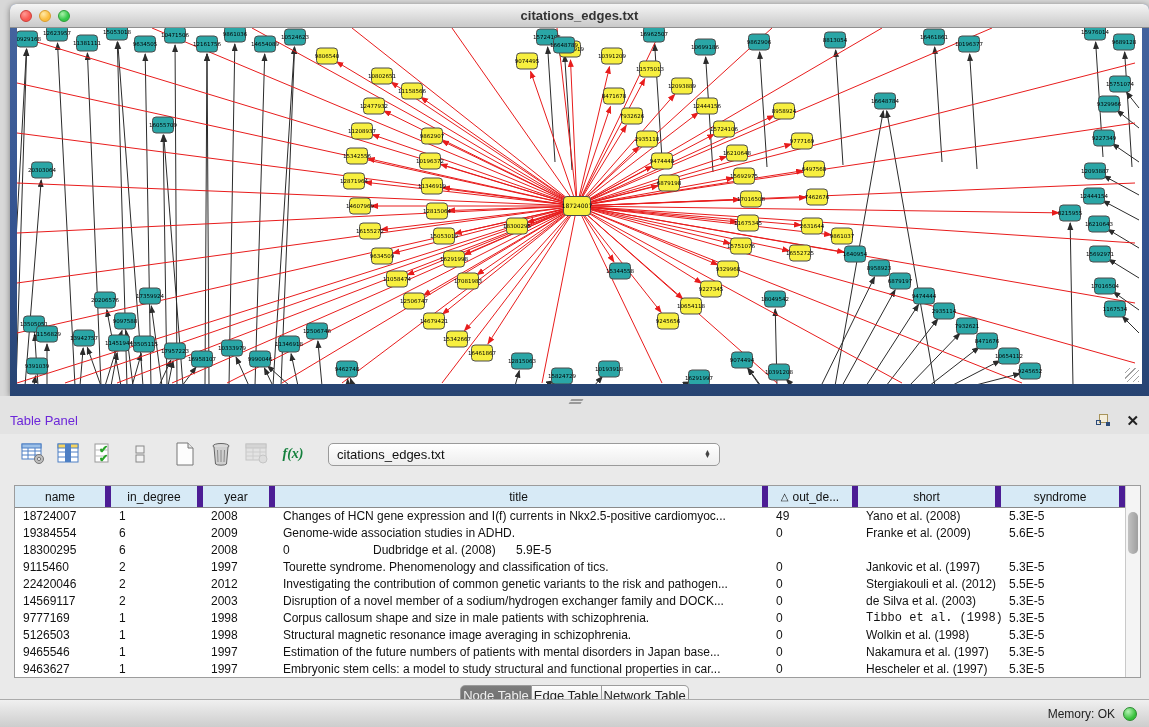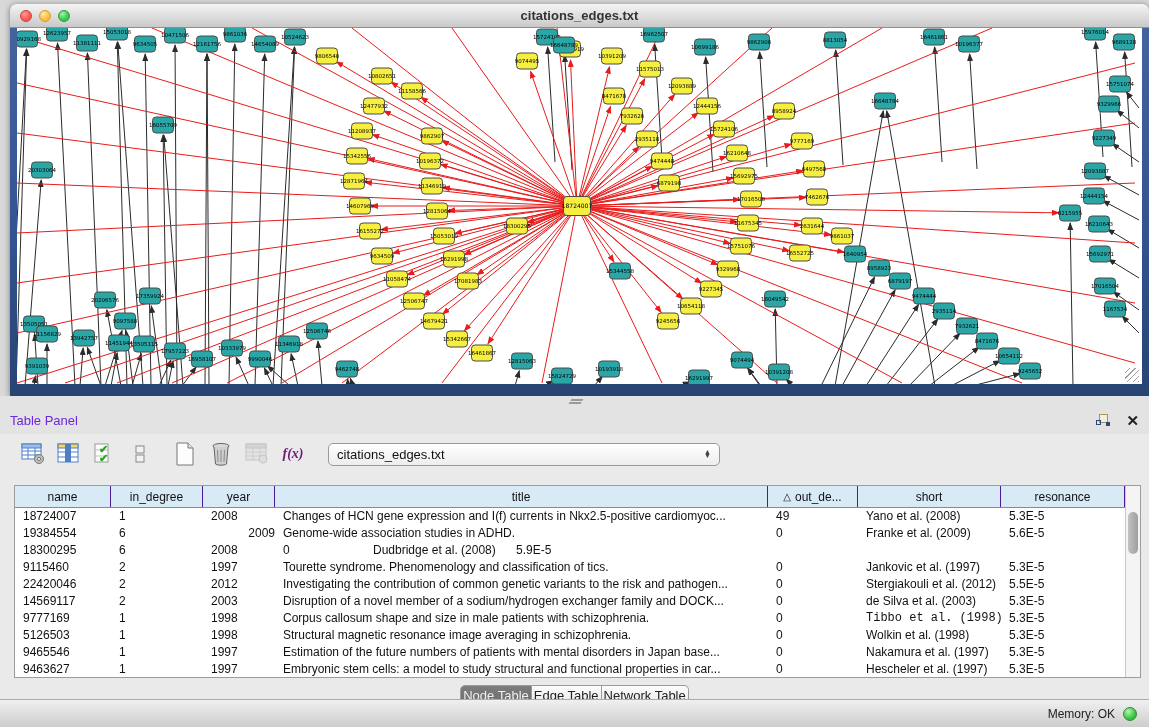--- a/index.html
+++ b/index.html
@@ -35,30 +35,30 @@
   .panel-header .spacer { flex:1; }
   .float-icon { width:16px; height:14px; position:relative; margin-right:14px; cursor:pointer; }
   .float-icon .sq1 { position:absolute; left:3px; top:0; width:9px; height:9px; border:1px solid #a8945a; background:#f4eedc; }
   .float-icon .sq2 { position:absolute; left:0; top:6px; width:5px; height:5px; border:1px solid #2c4a77; }
   .float-icon .sq3 { position:absolute; left:10px; top:8px; width:4px; height:4px; background:#2c4a77; }
   .close-x { font-size:15px; font-weight:bold; color:#222; cursor:pointer; line-height:1; }
 
   .toolbar { height:40px; display:flex; align-items:center; padding-left:18px; }
   .tbtn { width:30px; height:28px; display:flex; align-items:center; justify-content:center; margin-right:6px; cursor:pointer; }
   .tbtn.disabled { opacity:.45; filter:grayscale(1); }
-  .fx { font-family:"Liberation Serif", serif; font-style:italic; font-weight:bold; font-size:14px; color:#701a75; }
+  .fx { font-family:"Liberation Serif", serif; font-style:italic; font-weight:bold; font-size:14px; color:#15803d; }
   .tbl-select { width:392px; height:23px; margin-left:14px; border:1px solid #9a9a9a; border-radius:5px;
     background:linear-gradient(180deg,#ffffff,#ededed); display:flex; align-items:center; padding:0 8px; font-size:13px; color:#111; cursor:pointer; }
   .tbl-select .val { flex:1; }
   .updown { display:flex; flex-direction:column; line-height:4px; font-size:7px; color:#444; }
 
   .table-wrap { position:absolute; left:14px; top:78px; width:1127px; height:193px; background:#fff; border:1px solid #9c9c9c; display:flex; }
   .grid { width:1110px; }
   .hrow { display:flex; height:22px; border-bottom:1px solid #8a8a8a; }
-  .hcell { background:#d7eaf6; border-right:1px solid #4c1d95; font-size:12px; color:#111;
+  .hcell { background:#d7eaf6; border-right:6px solid #4c1d95; font-size:12px; color:#111;
     display:flex; align-items:center; justify-content:center; overflow:hidden; white-space:nowrap; }
   .hcell .sortg { margin-right:4px; font-size:10px; }
   .trow { display:flex; height:17px; }
   .tcell { font-size:12px; color:#111; padding:1px 0 0 8px; overflow:hidden; white-space:nowrap; }
   .vscroll { width:15px; background:#f4f4f4; border-left:1px solid #c9c9c9; position:relative; }
   .vthumb { position:absolute; left:2px; top:26px; width:10px; height:42px; background:linear-gradient(90deg,#c2c2c2,#9f9f9f); border-radius:5px; }
 
   .tabs { position:absolute; left:0; top:278px; width:100%; display:flex; justify-content:center; }
   .seg { height:21px; display:flex; align-items:center; padding:0 2px; font-size:13px;
     border:1px solid #9b9b9b; border-left:none; background:linear-gradient(180deg,#fdfdfd,#e7e7e7); color:#222; cursor:pointer; }
@@ -834,36 +834,36 @@
             <span>title</span>
           </div>
           <div class="hcell" style="width: 90px;">
             <span class="sortg">△</span>
             <span>out_de...</span>
           </div>
           <div class="hcell" style="width: 143px;">
             <span>short</span>
           </div>
           <div class="hcell" style="width: 124px;">
-            <span>resonance</span>
+            <span>syndrome</span>
           </div>
         </div>
         <div class="trow">
           <div class="tcell" style="width: 96px;">18724007</div>
           <div class="tcell" style="width: 92px;">1</div>
           <div class="tcell" style="width: 72px;">2008</div>
           <div class="tcell" style="width: 493px;">Changes of HCN gene expression and I(f) currents in Nkx2.5-positive cardiomyoc...</div>
           <div class="tcell" style="width: 90px;">49</div>
           <div class="tcell" style="width: 143px;">Yano et al. (2008)</div>
           <div class="tcell" style="width: 124px;">5.3E-5</div>
         </div>
         <div class="trow">
           <div class="tcell" style="width: 96px;">19384554</div>
           <div class="tcell" style="width: 92px;">6</div>
-          <div class="tcell" style="width: 72px; text-align: right;">2009</div>
+          <div class="tcell" style="width: 72px;">2009</div>
           <div class="tcell" style="width: 493px;">Genome-wide association studies in ADHD.</div>
           <div class="tcell" style="width: 90px;">0</div>
           <div class="tcell" style="width: 143px;">Franke et al. (2009)</div>
           <div class="tcell" style="width: 124px;">5.6E-5</div>
         </div>
         <div class="trow">
           <div class="tcell" style="width: 96px;">18300295</div>
           <div class="tcell" style="width: 92px;">6</div>
           <div class="tcell" style="width: 72px;">2008</div>
           <div class="tcell" style="width: 90px;">0</div>

